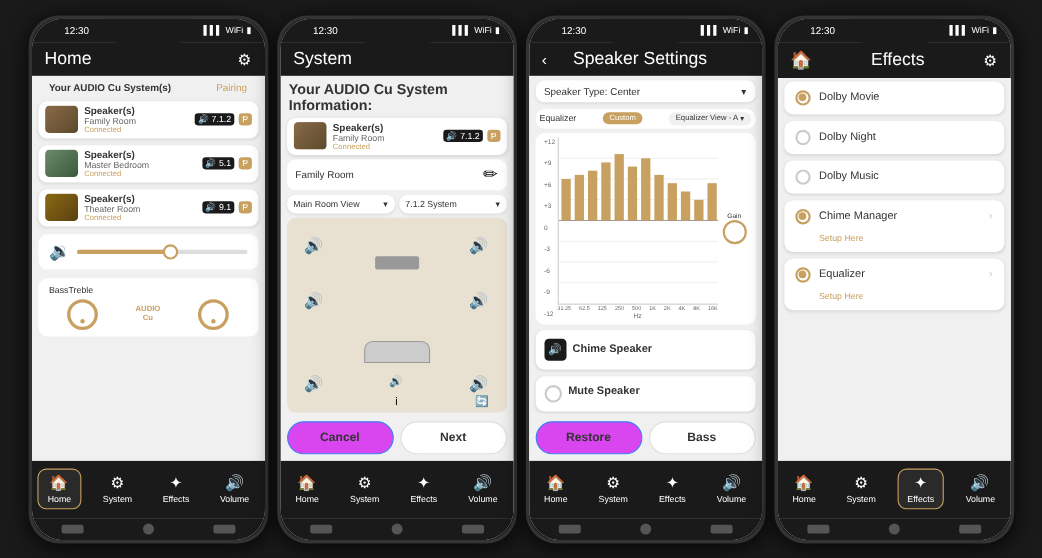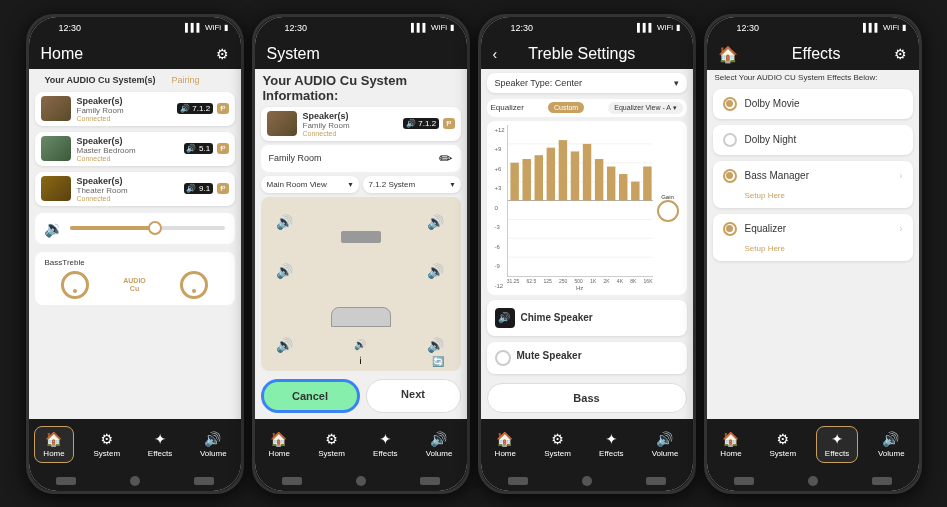--- a/index.html
+++ b/index.html
@@ -157,20 +157,21 @@
     }
 
     .pairing-label {
       font-size: 9px;
       color: #c8a060;
       padding: 4px 8px 2px;
     }
 
     .home-header-row {
       display: flex;
+      justify-content: space-between;
       align-items: center;
       padding: 2px 8px;
       background: #f0f0f0;
     }
 
     .speaker-card {
       background: white;
       margin: 3px 6px;
       border-radius: 8px;
       display: flex;
@@ -429,22 +430,22 @@
       flex: 1;
       padding: 8px;
       border-radius: 20px;
       font-size: 11px;
       font-weight: bold;
       cursor: pointer;
       text-align: center;
     }
 
     .sys-btn.outline {
-      background: #86efac;
-      border: 3px solid #3b82f6;
+      background: #d946ef;
+      border: 1px solid #3b82f6;
       color: #333;
     }
 
     .sys-btn.filled {
       background: white;
       border: 1px solid #ddd;
       color: #333;
     }
 
     
@@ -883,21 +884,21 @@
       <div class="status-bar">
         <span>12:30</span>
         <div class="status-right">
           <span>▌▌▌</span>
           <span>WiFi</span>
           <span>▮</span>
         </div>
       </div>
       <div class="app-header">
         <span class="back-icon">‹</span>
-        <span>Treble Settings</span>
+        <span>Speaker Settings</span>
         <span style="width:14px;"></span>
       </div>
       <div class="screen-content">
         <div class="ss-dropdown">
           <span>Speaker Type: Center</span>
           <span>▾</span>
         </div>
 
         <div class="eq-row">
           <span class="eq-label">Equalizer</span>
@@ -973,20 +974,21 @@
           <div class="chime-icon">🔊</div>
           <span class="chime-text">Chime Speaker</span>
         </div>
 
         <div class="mute-speaker-btn">
           <div class="mute-circle"></div>
           <span class="chime-text">Mute Speaker</span>
         </div>
       </div>
       <div class="ss-bottom-btns">
+        <div class="sys-btn outline">Restore</div>
         <div class="sys-btn filled">Bass</div>
       </div>
       <div class="bottom-nav">
         <div class="nav-item">
           <span class="nav-icon">🏠</span>
           <span class="nav-label">Home</span>
         </div>
         <div class="nav-item">
           <span class="nav-icon">⚙</span>
           <span class="nav-label">System</span>
@@ -1018,38 +1020,41 @@
           <span>WiFi</span>
           <span>▮</span>
         </div>
       </div>
       <div class="app-header">
         <span>🏠</span>
         <span>Effects</span>
         <span class="gear-icon">⚙</span>
       </div>
       <div class="screen-content">
-        <div class="effects-label">Select Your AUDIO CU System Effects Below:</div>
 
 
         <div class="effect-option">
           <div class="radio-circle selected"></div>
           <span class="effect-name">Dolby Movie</span>
         </div>
 
         <div class="effect-option">
           <div class="radio-circle"></div>
           <span class="effect-name">Dolby Night</span>
         </div>
 
+        <div class="effect-option">
+          <div class="radio-circle"></div>
+          <span class="effect-name">Dolby Music</span>
+        </div>
 
         <div class="effect-option" style="flex-direction:column;align-items:flex-start;">
           <div class="effect-option-row">
             <div class="radio-circle selected"></div>
-            <span class="effect-name">Bass Manager</span>
+            <span class="effect-name">Chime Manager</span>
             <span class="effect-chevron">›</span>
           </div>
           <div class="effect-sub">Setup Here</div>
         </div>
 
         <div class="effect-option" style="flex-direction:column;align-items:flex-start;">
           <div class="effect-option-row">
             <div class="radio-circle selected"></div>
             <span class="effect-name">Equalizer</span>
             <span class="effect-chevron">›</span>

